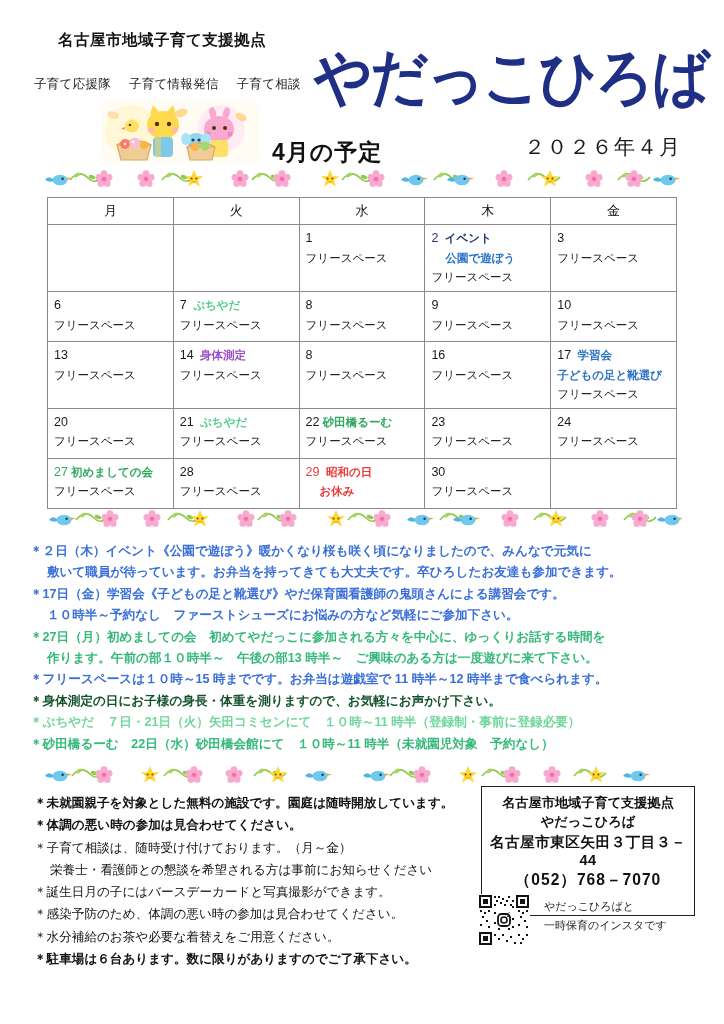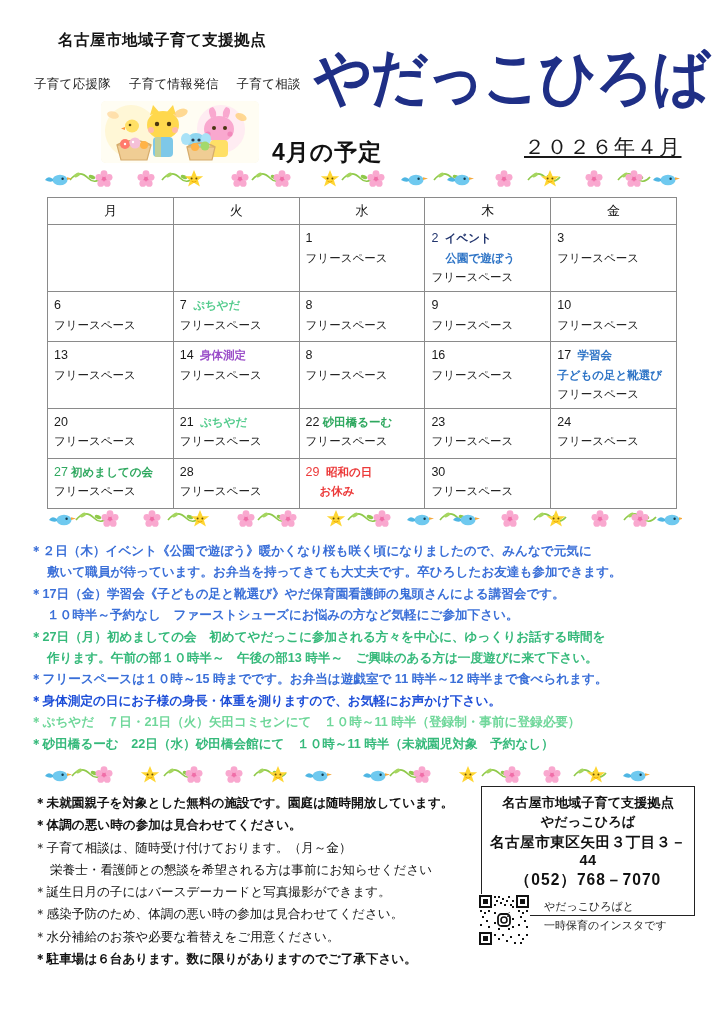--- a/index.html
+++ b/index.html
@@ -47,21 +47,20 @@
     letter-spacing:-2px;
     font-family:"DejaVu Sans",sans-serif;
     transform:scaleY(1.08);
     transform-origin:left top;
     white-space:nowrap;
   }
   .year-month{
     position:absolute;left:524px;top:133px;
     font-size:21px;letter-spacing:1.5px;color:#1a1a1a;
     white-space:nowrap;
-    text-decoration:underline;
   }
   .schedule-title{
     position:absolute;left:272px;top:137px;
     font-size:23px;font-weight:bold;color:#111;letter-spacing:1px;
     white-space:nowrap;
   }
 
   
   .divider{height:22px;position:relative;overflow:hidden;}
   .divider svg{position:absolute;left:0;top:0;}
@@ -104,21 +103,21 @@
   .c-black{color:#1a1a1a;}
 
   
   .notes{
     position:absolute;left:30px;top:541px;width:672px;
     font-size:12.6px;line-height:1.62;font-weight:bold;
   }
   .notes p{margin:0 0 1px 0;white-space:nowrap;}
   .notes .sub{padding-left:17px;}
   .n-blue{color:#3a6fd8;}
-  .n-purple{color:#1d4ed8;font-family:Liberation Serif, serif;}
+  .n-purple{color:#14532d;font-family:Liberation Serif, serif;}
   .n-green{color:#6fd79a;}
   .n-green-d{color:#35b97a;}
 
   
   .bottom{position:absolute;left:0;top:786px;width:724px;height:238px;}
   .bullets{
     position:absolute;left:34px;top:6px;width:440px;
     font-size:12.6px;line-height:1.77;color:#121212;
   }
   .bullets p{margin:0;white-space:nowrap;}

